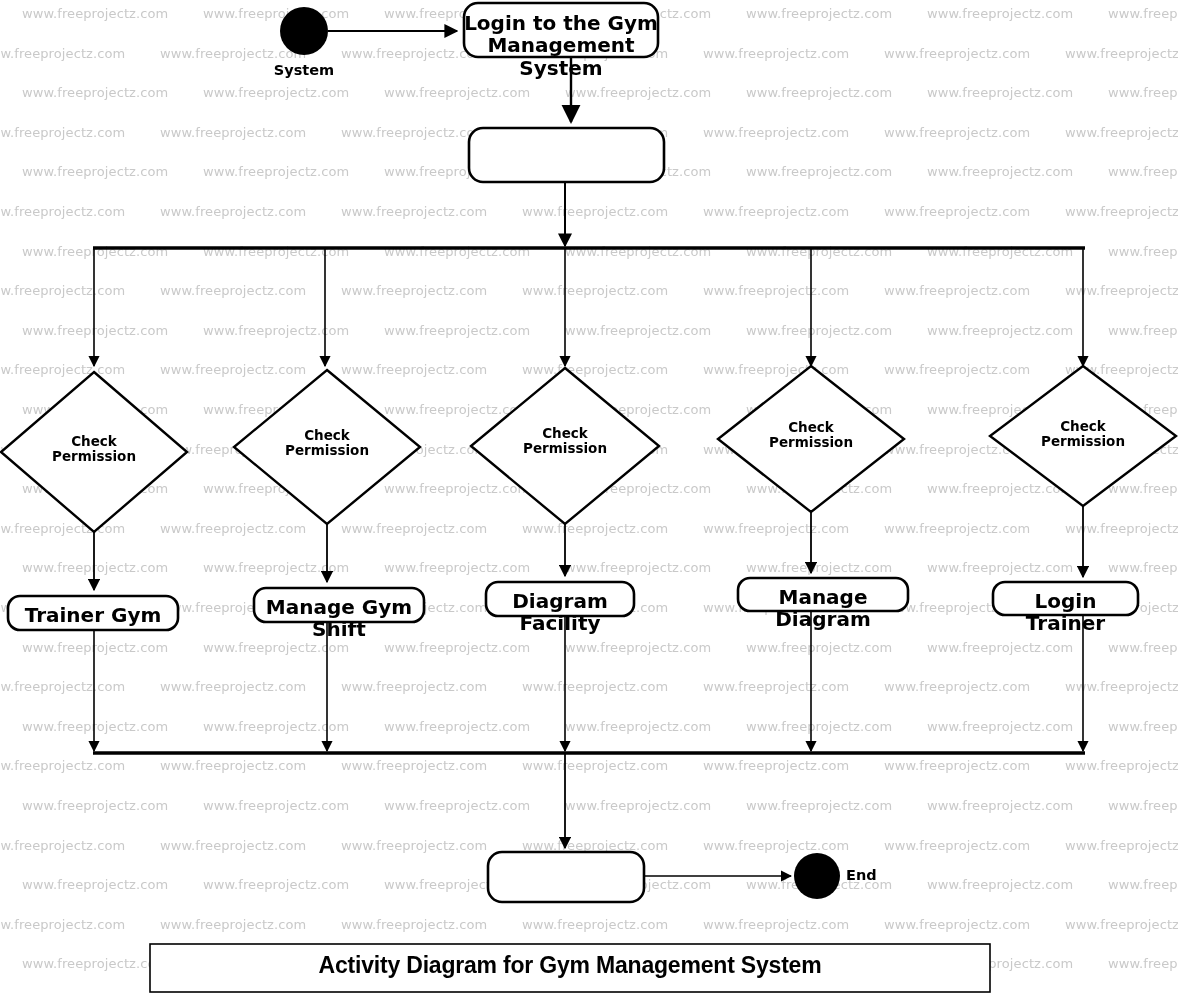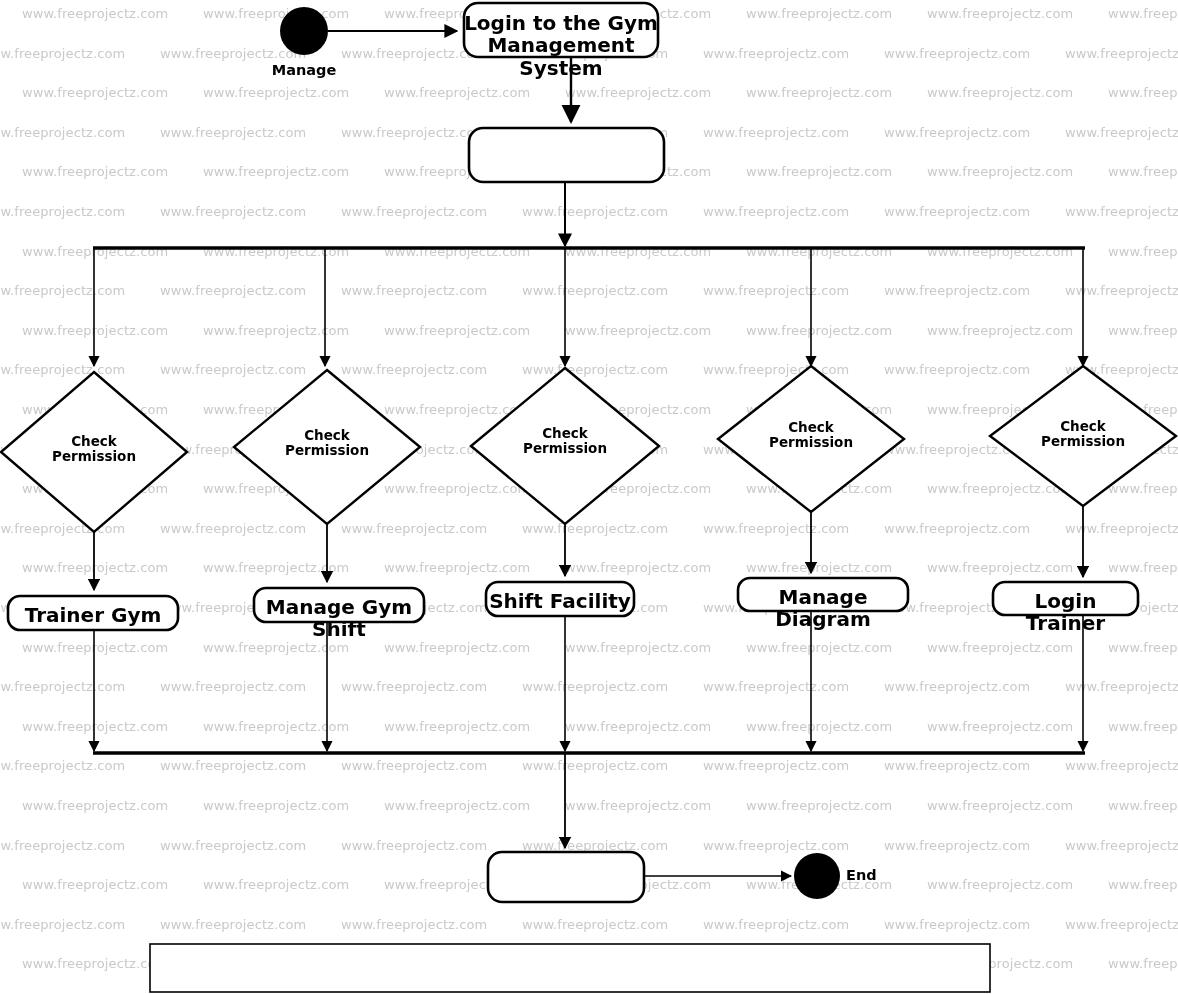--- a/index.html
+++ b/index.html
@@ -322,32 +322,33 @@
       <rect x="488" y="852" width="156" height="50" rx="14" ry="14" fill="#ffffff" stroke="#000000" stroke-width="2.6"></rect>
 
       <line x1="644" y1="876" x2="791" y2="876" stroke="#000000" stroke-width="1.6" marker-end="url(#arrow)"></line>
 
       <circle cx="817" cy="876" r="23" fill="#000000"></circle>
 
       <rect x="150" y="944" width="840" height="48" fill="#ffffff" stroke="#000000" stroke-width="1.6"></rect>
     </svg>
   </div>
 
-  <div class="node-label terminal-label" style="left:254px; top:62px; width:100px;">Manage</div>
+  <div class="node-label terminal-label" style="left:254px; top:62px; width:100px;">System</div>
   <div class="node-label terminal-label" style="left:846px; top:867px; width:70px; text-align:left;">End</div>
 
   <div class="node-label activity-label" style="left:464px; top:12px; width:194px;">Login to the Gym Management System</div>
 
   <div class="node-label decision-label" style="left:34px; top:434px; width:120px;">Check Permission</div>
   <div class="node-label decision-label" style="left:267px; top:428px; width:120px;">Check Permission</div>
   <div class="node-label decision-label" style="left:505px; top:426px; width:120px;">Check Permission</div>
   <div class="node-label decision-label" style="left:751px; top:420px; width:120px;">Check Permission</div>
   <div class="node-label decision-label" style="left:1023px; top:419px; width:120px;">Check Permission</div>
 
   <div class="node-label activity-label" style="left:8px; top:604px; width:170px;">Trainer Gym</div>
   <div class="node-label activity-label" style="left:254px; top:596px; width:170px;">Manage Gym Shift</div>
-  <div class="node-label activity-label" style="left:486px; top:590px; width:148px;">Shift Facility</div>
+  <div class="node-label activity-label" style="left:486px; top:590px; width:148px;">Diagram Facility</div>
   <div class="node-label activity-label" style="left:738px; top:586px; width:170px;">Manage Diagram</div>
   <div class="node-label activity-label" style="left:993px; top:590px; width:145px;">Login Trainer</div>
 
 
+  <div class="node-label caption-label" style="left:150px; top:953px; width:840px;">Activity Diagram for Gym Management System</div>
 
 </div>
 
 </body></html>

